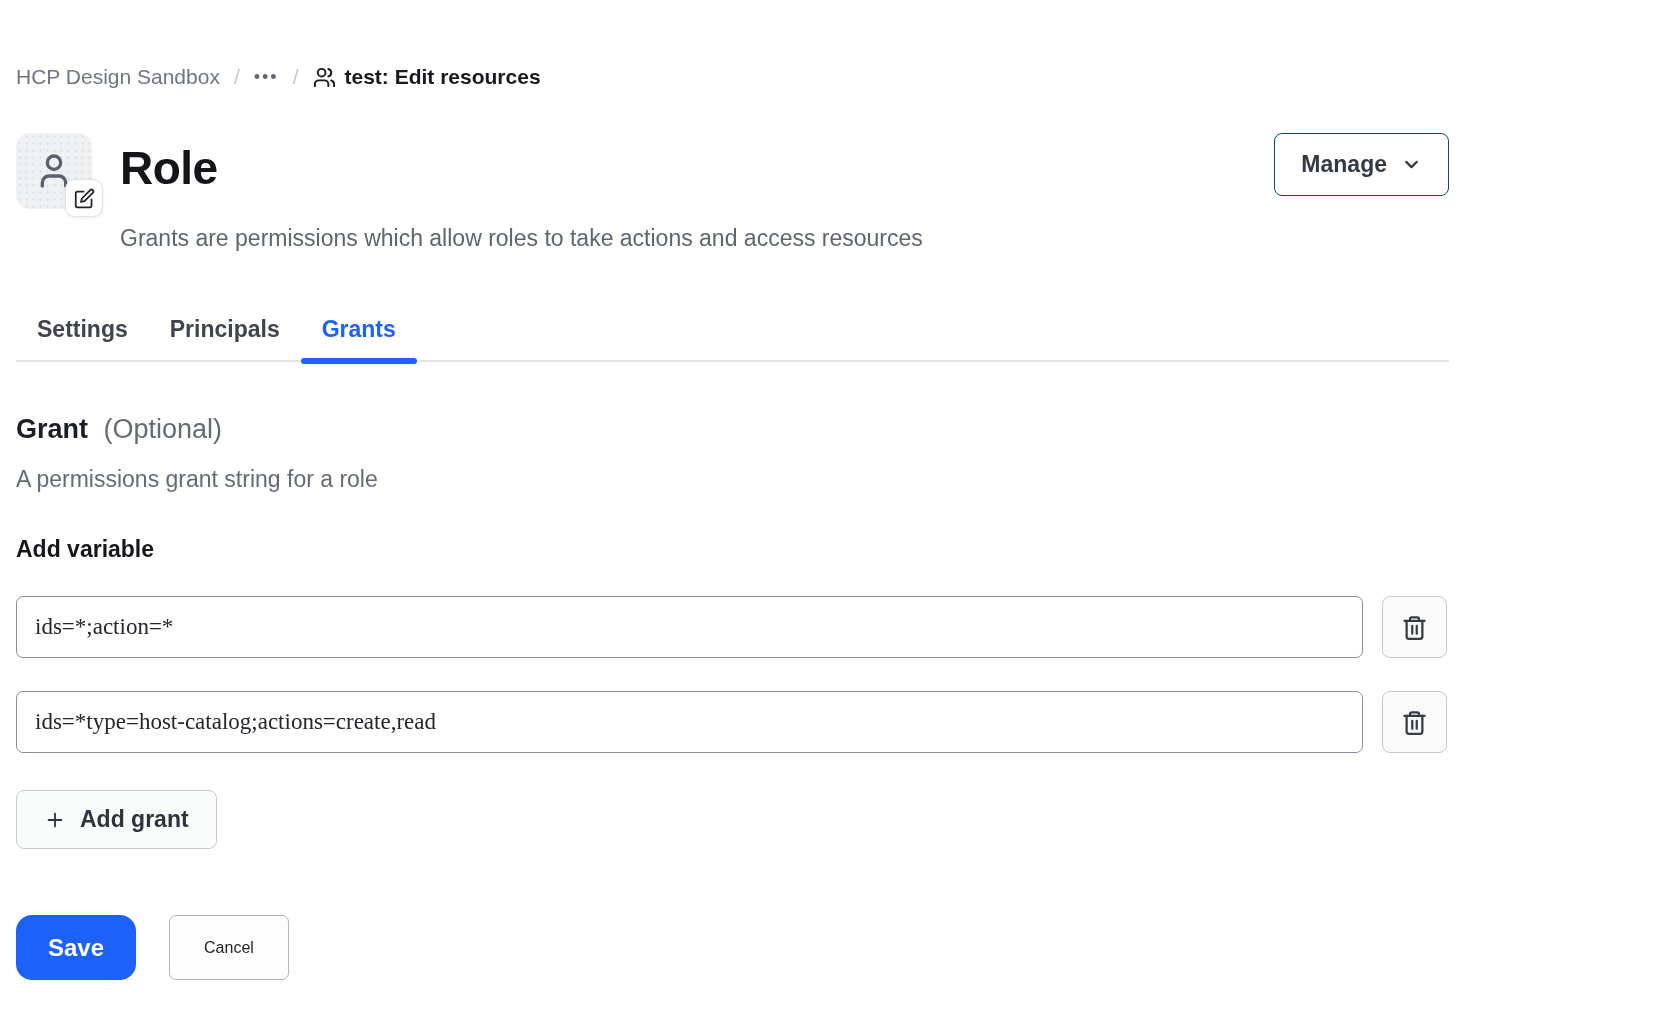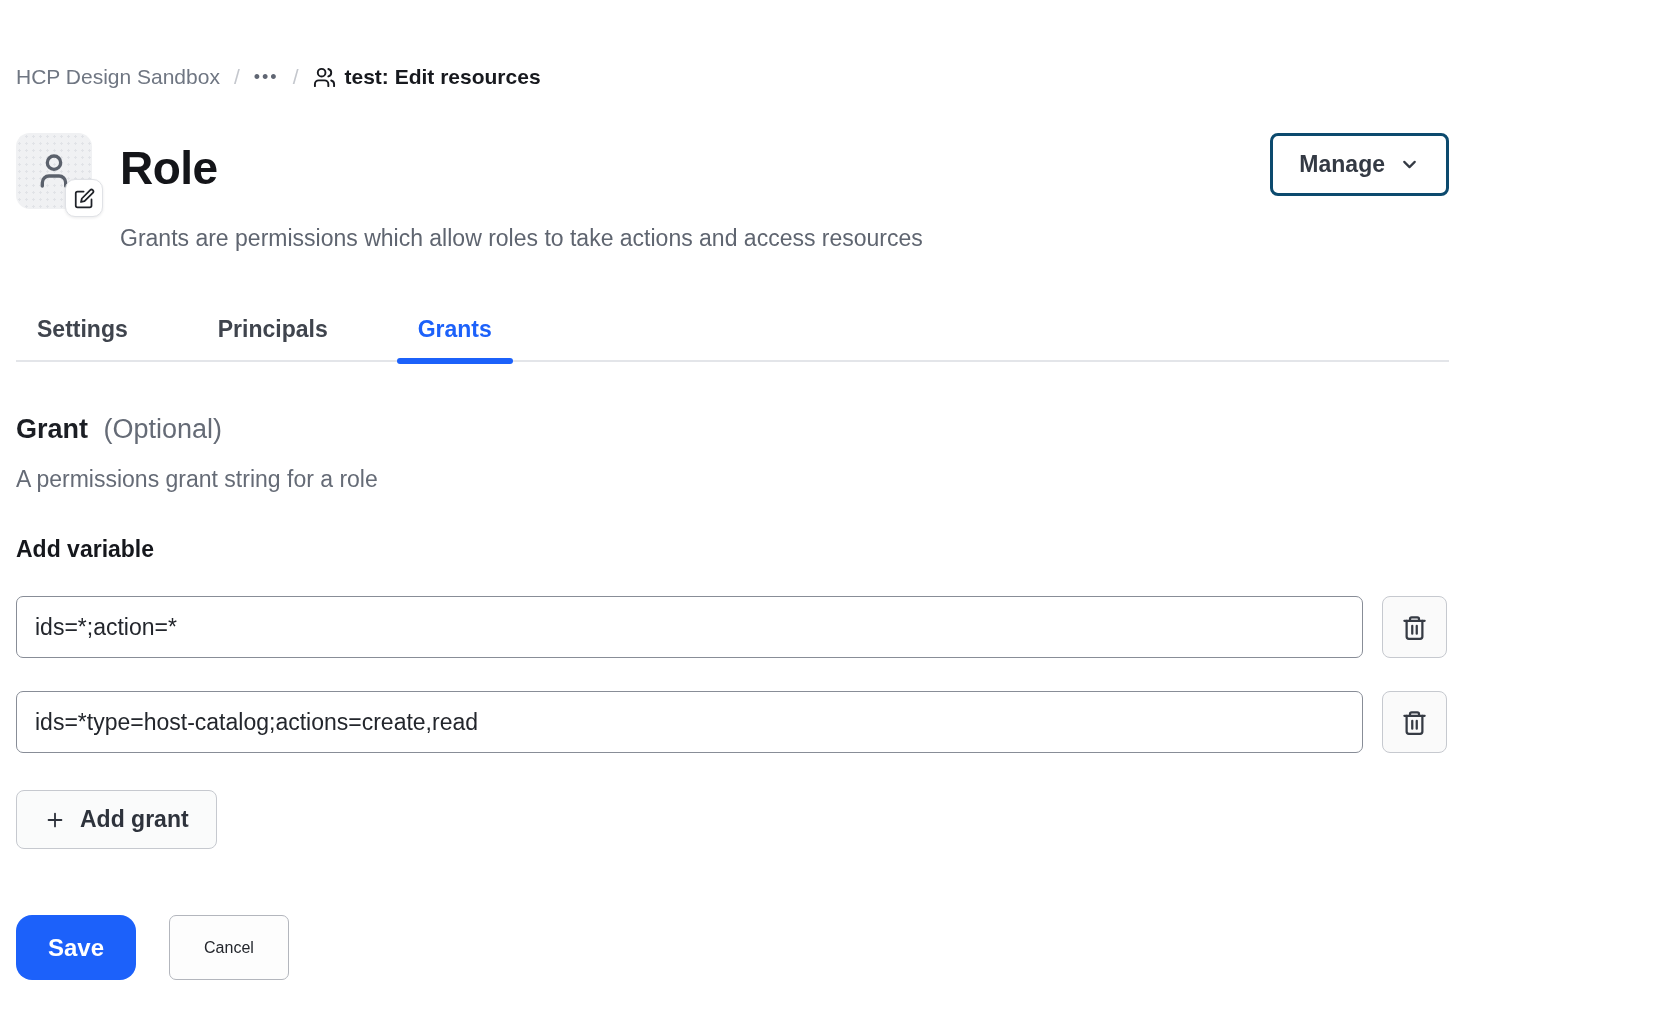--- a/index.html
+++ b/index.html
@@ -39,47 +39,47 @@
     display: flex; align-items: center; justify-content: center;
     cursor: pointer;
   }
   .edit-badge svg { width: 21px; height: 21px; stroke: #1f2228; }
   .header-text { margin-left: 28px; flex: 1; }
   .page-title { font-size: 46px; font-weight: 700; color: #141519; letter-spacing: -0.5px; line-height: 70px; }
   .page-subtitle { margin-top: 22px; font-size: 23px; color: #5f6570; }
   .manage-btn {
     margin-left: auto; display: flex; align-items: center; gap: 14px;
     height: 63px; padding: 0 26px; background: #ffffff;
-    border: 3px solid #0c4a6e; border-radius: 8px;
+    border: 1px solid #0c4a6e; border-radius: 8px;
     font-size: 23px; font-weight: 600; color: #343a44; cursor: pointer;
     font-family: inherit;
   }
   .manage-btn svg { width: 21px; height: 21px; stroke: #343a44; }
 
   
-  .tabs { display: flex; margin-top: 64px; border-bottom: 2px solid #e3e5e9; gap: 48px; }
+  .tabs { display: flex; margin-top: 64px; border-bottom: 2px solid #e3e5e9; }
   .tab {
     position: relative; padding: 0 21px 17px 21px; font-size: 23px;
     font-weight: 600; color: #3f444d; cursor: pointer; background: none; border: none;
     font-family: inherit;
   }
   .tab.active { color: #1c61fa; }
   .tab.active::after {
     content: ""; position: absolute; left: 0; right: 0; bottom: -4px;
     height: 6px; border-radius: 3px; background: #1c61fa;
   }
 
   
   .grant-label-row { margin-top: 52px; font-size: 27px; }
   .grant-label { font-weight: 700; color: #1b1e24; }
   .grant-optional { color: #656b76; margin-left: 8px; }
   .grant-help { margin-top: 21px; font-size: 23px; color: #656b76; }
   .add-variable { margin-top: 43px; font-size: 23px; font-weight: 700; color: #15171c; }
 
-  .grant-row { display: flex; align-items: flex-end; margin-top: 33px; }
+  .grant-row { display: flex; align-items: flex-end; margin-top: 33px; font-family: Liberation Serif, serif; }
   .grant-row:first-of-type { margin-top: 37px; }
   .grant-input {
     width: 1347px; height: 62px; border: 1px solid #888d97; border-radius: 7px;
     font-size: 23px; color: #23262c; padding: 0 18px;
     font-family: inherit; background: #ffffff;
   }
   .trash-btn {
     margin-left: 19px; width: 65px; height: 62px;
     background: #fafafa; border: 1px solid #c6c9cf; border-radius: 8px;
     display: flex; align-items: center; justify-content: center; cursor: pointer;

